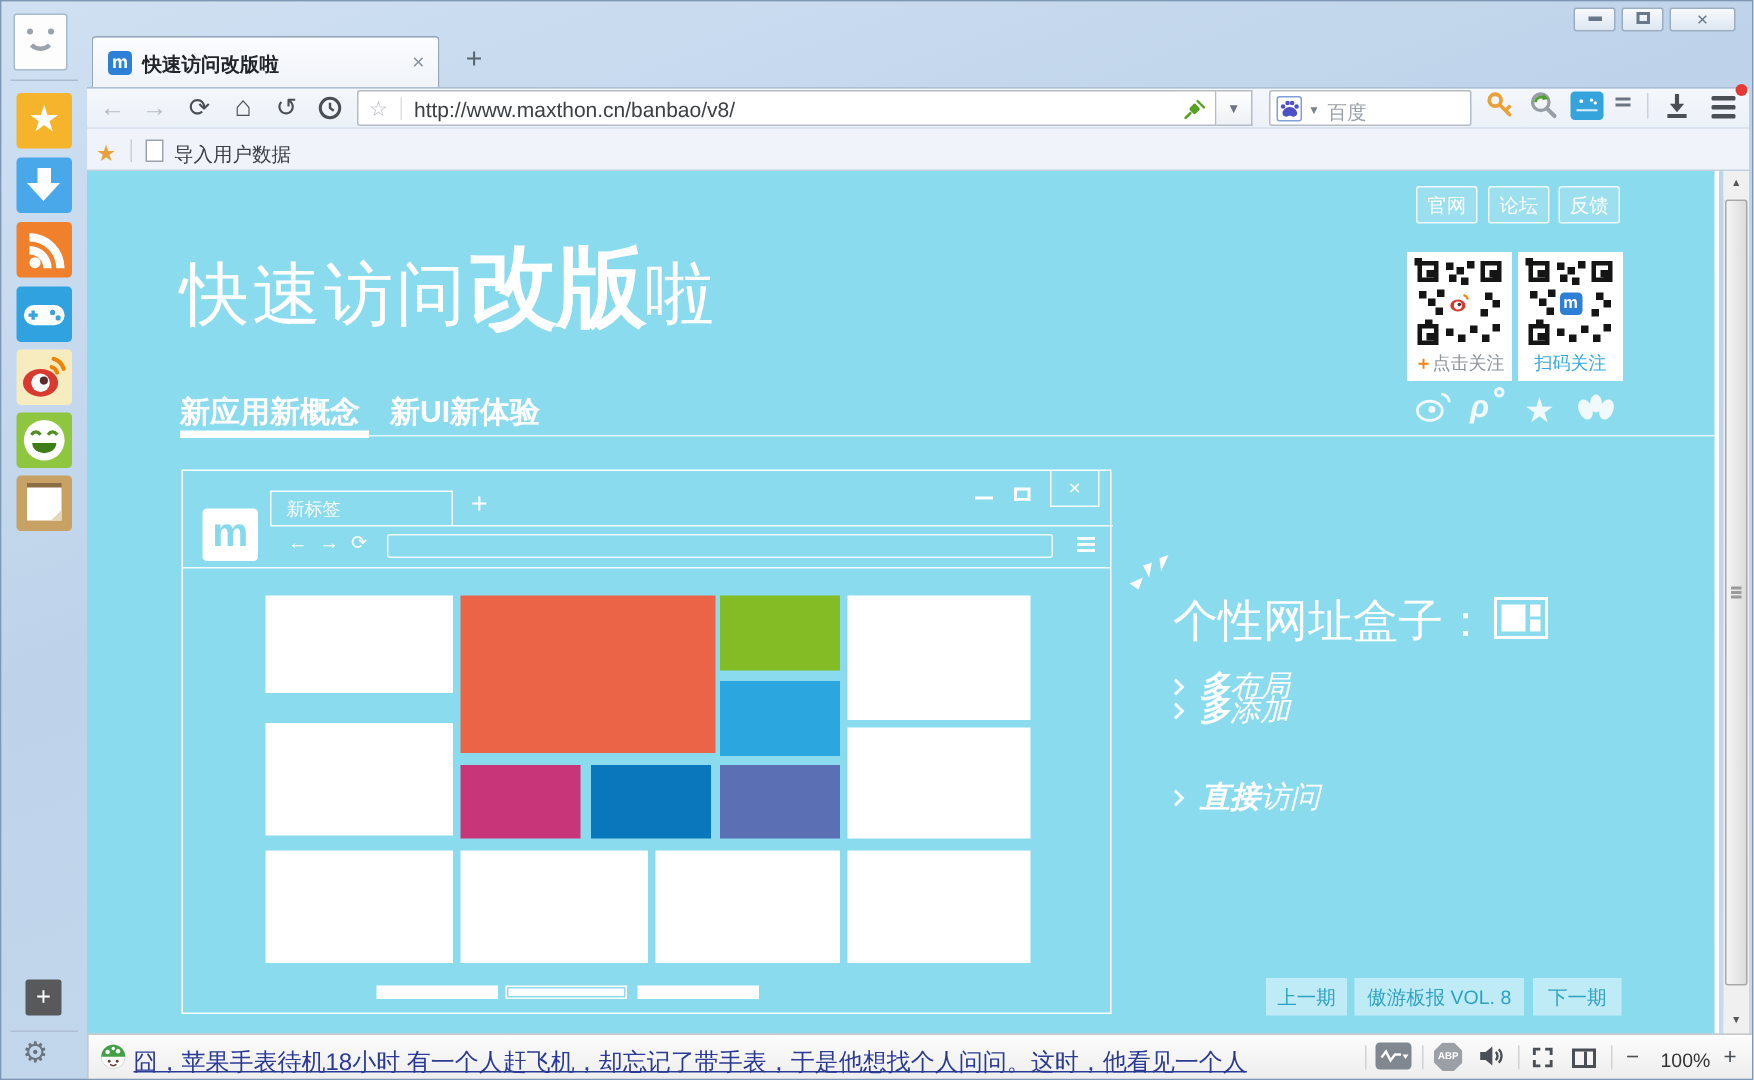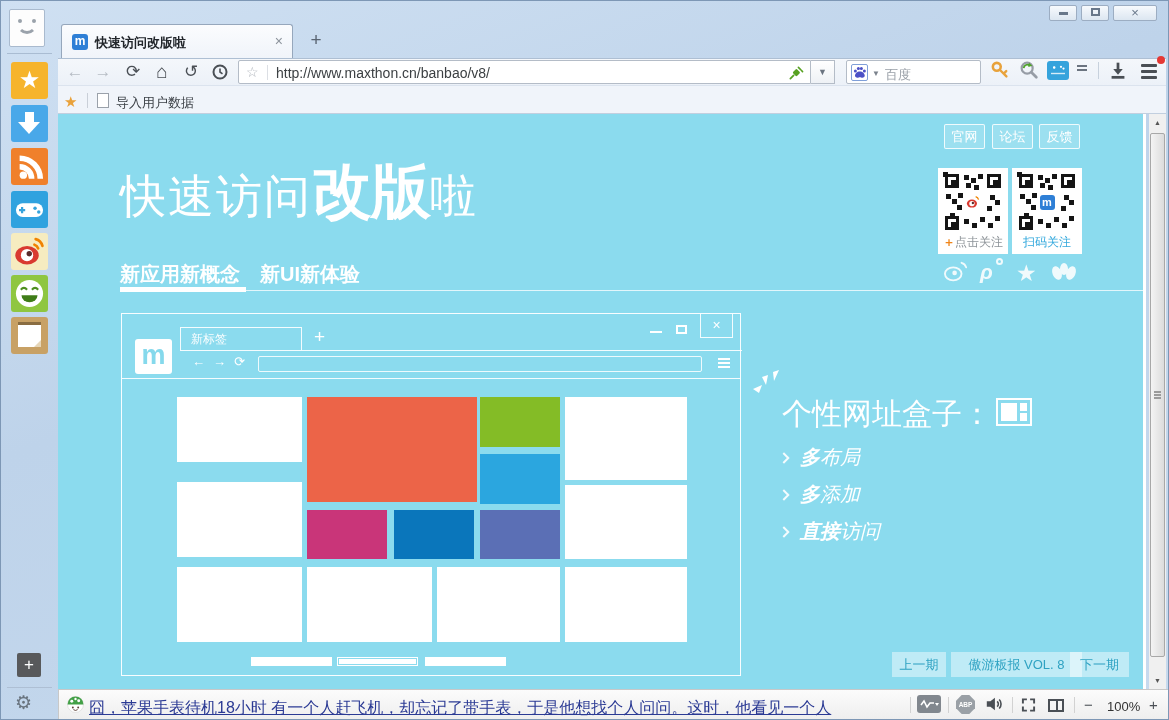--- a/index.html
+++ b/index.html
@@ -177,25 +177,25 @@
   .fp-title { left:724px; top:280px; color:#fff; font-size:30px; white-space:nowrap; }
   .fp-grid { display:inline-block; position:relative; width:36px; height:28px;
              border:2px solid #fff; vertical-align:-2px; margin-left:4px; }
   .fp-grid .g1 { position:absolute; left:3px; top:3px; width:16px; height:18px; background:#fff; }
   .fp-grid .g2 { position:absolute; left:22px; top:3px; width:7px; height:8px; background:#fff; }
   .fp-grid .g3 { position:absolute; left:22px; top:13px; width:7px; height:8px; background:#fff; }
   .fp-item { left:722px; color:#fff; font-size:20px; font-style:italic; white-space:nowrap; cursor:pointer; }
   .fp-item .chev { display:inline-block; width:8px; height:8px; border-top:2px solid rgba(255,255,255,.9);
                    border-right:2px solid rgba(255,255,255,.9); transform:rotate(45deg); margin-right:12px; vertical-align:2px; }
   .fp-item b { font-weight:900; }
-  .fp-i1 { top:330px; } .fp-i2 { top:367px; } .fp-i3 { top:404px; }
+  .fp-i1 { top:330px; } .fp-i2 { top:346px; } .fp-i3 { top:404px; }
 
   .pager-btn { top:538px; height:25px; background:rgba(255,255,255,.45); color:#2ea2c2;
-               font-size:13px; text-align:center; line-height:25px; cursor:pointer;margin-left:48px; }
-  .pg-prev { left:786px; width:54px; } .pg-cur { left:845px; width:131px;text-align:center; } .pg-next { left:964px; width:59px; }
+               font-size:13px; text-align:center; line-height:25px; cursor:pointer; }
+  .pg-prev { left:786px; width:54px; } .pg-cur { left:845px; width:113px;text-align:center; } .pg-next { left:964px; width:59px; }
 
   
   .scrollbar { left:1148px; top:113px; width:17px; height:575px; background:#f0f0f0; }
   .sc-btn { position:absolute; left:0; width:17px; height:17px; background:#f0f0f0;
             color:#555; font-size:7px; text-align:center; line-height:17px; cursor:pointer; }
   .sc-up { top:0; } .sc-dn { bottom:0; }
   .sc-thumb { position:absolute; left:1px; top:19px; width:15px; height:524px;
               background:linear-gradient(90deg,#f4f4f4,#dcdcdc); border:1px solid #a8a8a8;
               border-radius:2px; cursor:pointer; }
   .sc-grip { position:absolute; left:3px; top:50%; margin-top:-4px; width:7px; height:2px;

